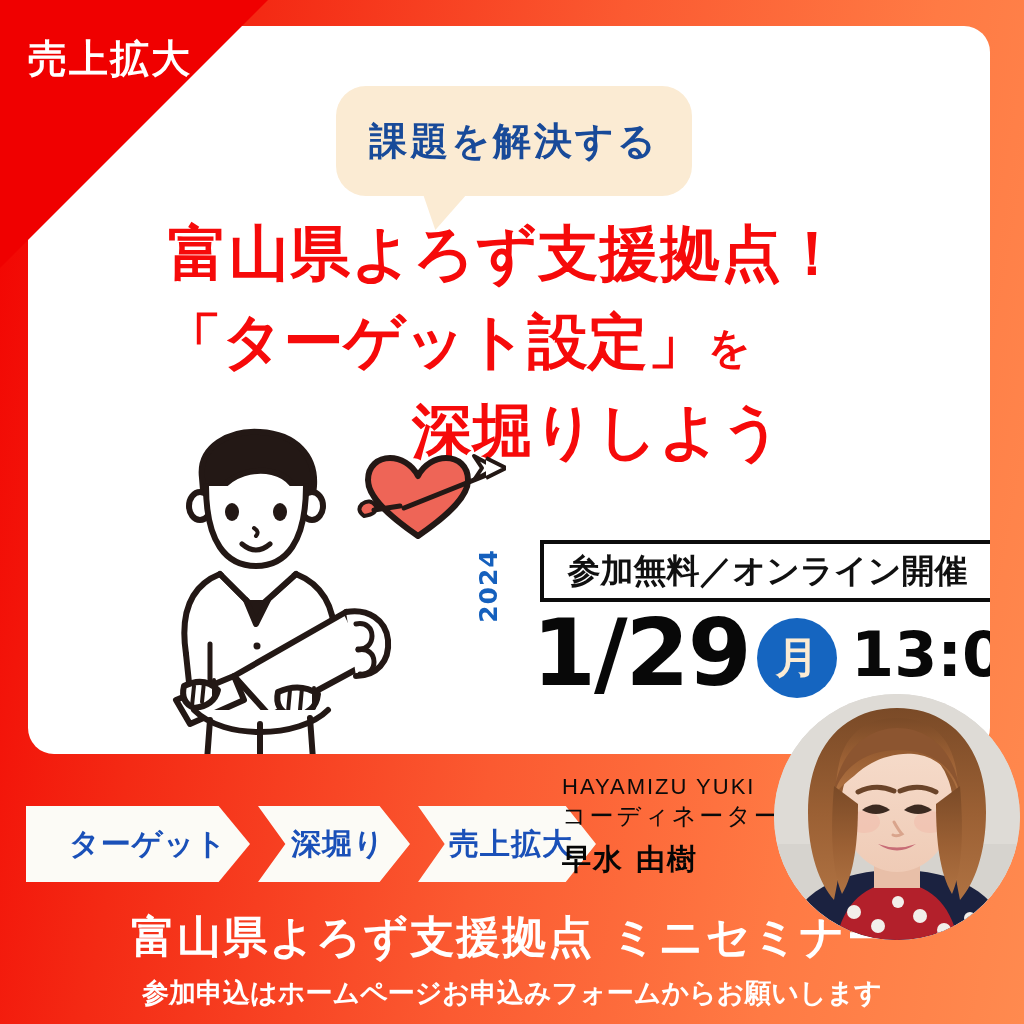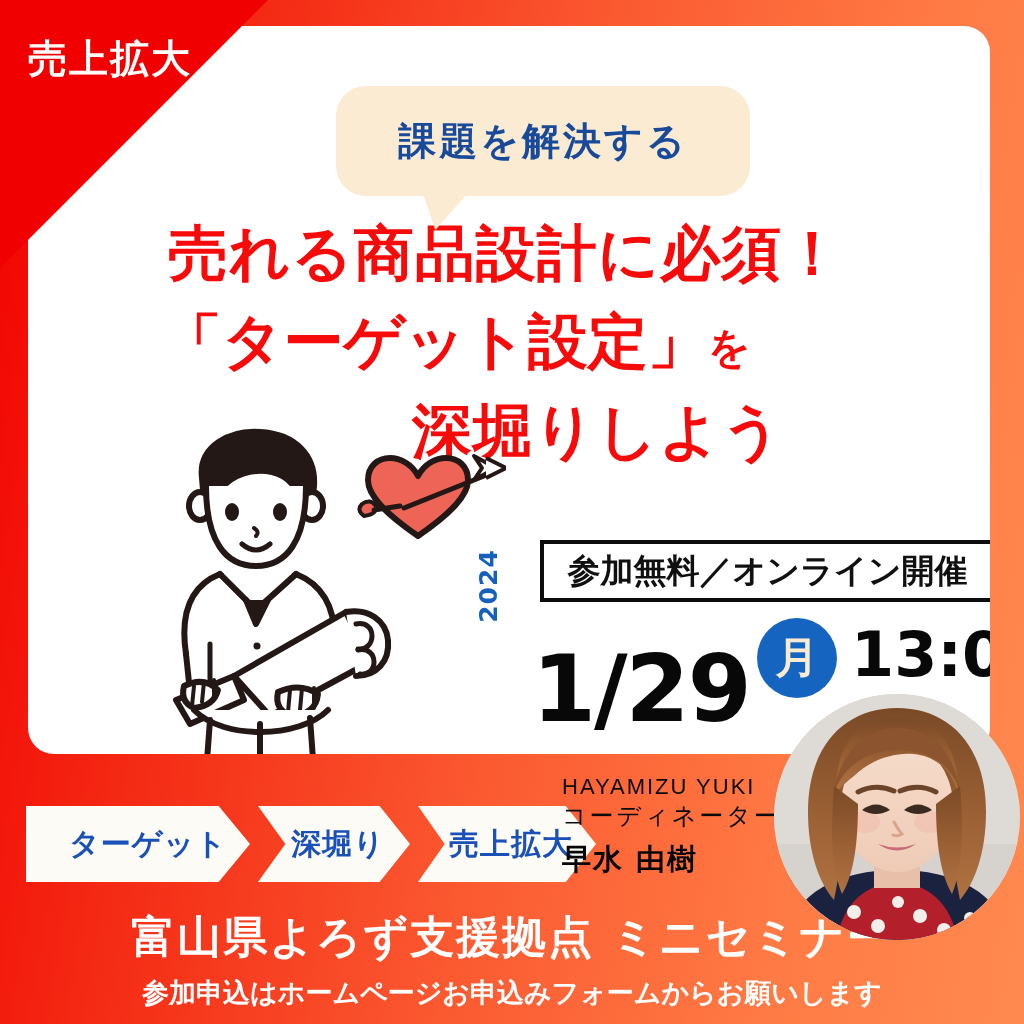--- a/index.html
+++ b/index.html
@@ -30,21 +30,21 @@
   }
   #corner-label {
     position:absolute; left:28px; top:32px; z-index:7;
     color:#FFFFFF; font-size:39px; font-weight:bold;
     letter-spacing:2px; white-space:nowrap;
     font-family:"DejaVu Sans","Liberation Sans",sans-serif;
   }
 
   
   #bubble {
-    position:absolute; left:308px; top:60px; width:414px; height:110px;
+    position:absolute; left:308px; top:60px; width:356px; height:110px;
     background:#FBEBD3; border-radius:30px; z-index:4;
   }
   #bubble-text {
     position:absolute; inset:0;
     display:flex; align-items:center; justify-content:center;
     color:#184A99; font-size:38px; font-weight:bold; letter-spacing:3px;
     font-family:"DejaVu Sans","Liberation Sans",sans-serif;
   }
   #bubble-tail {
     position:absolute; left:395px; top:168px; z-index:4;
@@ -85,21 +85,21 @@
     position:absolute; left:0px; top:14px;
     transform:rotate(-90deg); transform-origin:left top;
     color:#1560BD; font-size:25px; font-weight:bold; letter-spacing:1px;
     font-family:"DejaVu Sans","Liberation Sans",sans-serif;
     white-space:nowrap; width:80px; text-align:center;
   }
   #bigdate {
     position:absolute; left:58px; top:-4px;
     color:#080808; font-size:92px; font-weight:bold; letter-spacing:-2px;
     font-family:"DejaVu Sans","Liberation Sans",sans-serif;
-    line-height:1; white-space:nowrap;margin-top:36px;
+    line-height:1; white-space:nowrap;
   }
   #daycircle {
     position:absolute; left:283px; top:6px;
     width:80px; height:80px; border-radius:50%; background:#1565C0;
     display:flex; align-items:center; justify-content:center;
   }
   #daycircle-text {
     color:#FBEBD3; font-size:43px; font-weight:bold;
     font-family:"DejaVu Sans","Liberation Sans",sans-serif;
   }
@@ -164,21 +164,21 @@
 <div id="poster">
 
   <div id="card">
 
     <div id="bubble">
       <div id="bubble-text">課題を解決する</div>
     </div>
     <div id="bubble-tail"></div>
 
     <div id="headline">
-      <div class="hl" id="hl1">売れる商品設計に必須！</div>
+      <div class="hl" id="hl1">富山県よろず支援拠点！</div>
       <div class="hl" id="hl2"><span>「ターゲット設定」</span><span class="small-kana">を</span></div>
       <div class="hl" id="hl3">深堀りしよう</div>
     </div>
 
     <svg id="illus" viewBox="0 0 340 350">
       <g fill="none" stroke="#231815" stroke-width="6" stroke-linecap="round" stroke-linejoin="round">
 
         <path d="M58 58 C58 26 84 10 110 12 C140 14 160 30 160 58 C162 40 150 22 128 14 C100 4 66 14 56 40 Z" fill="#231815" stroke="#231815"></path>
         <path d="M52 54 C48 22 80 6 110 8 C146 10 166 32 164 62 C163 76 158 86 152 88 C150 66 140 52 122 48 C104 44 82 50 70 66 C64 74 58 80 54 78 Z" fill="#231815" stroke="#231815"></path>
 

